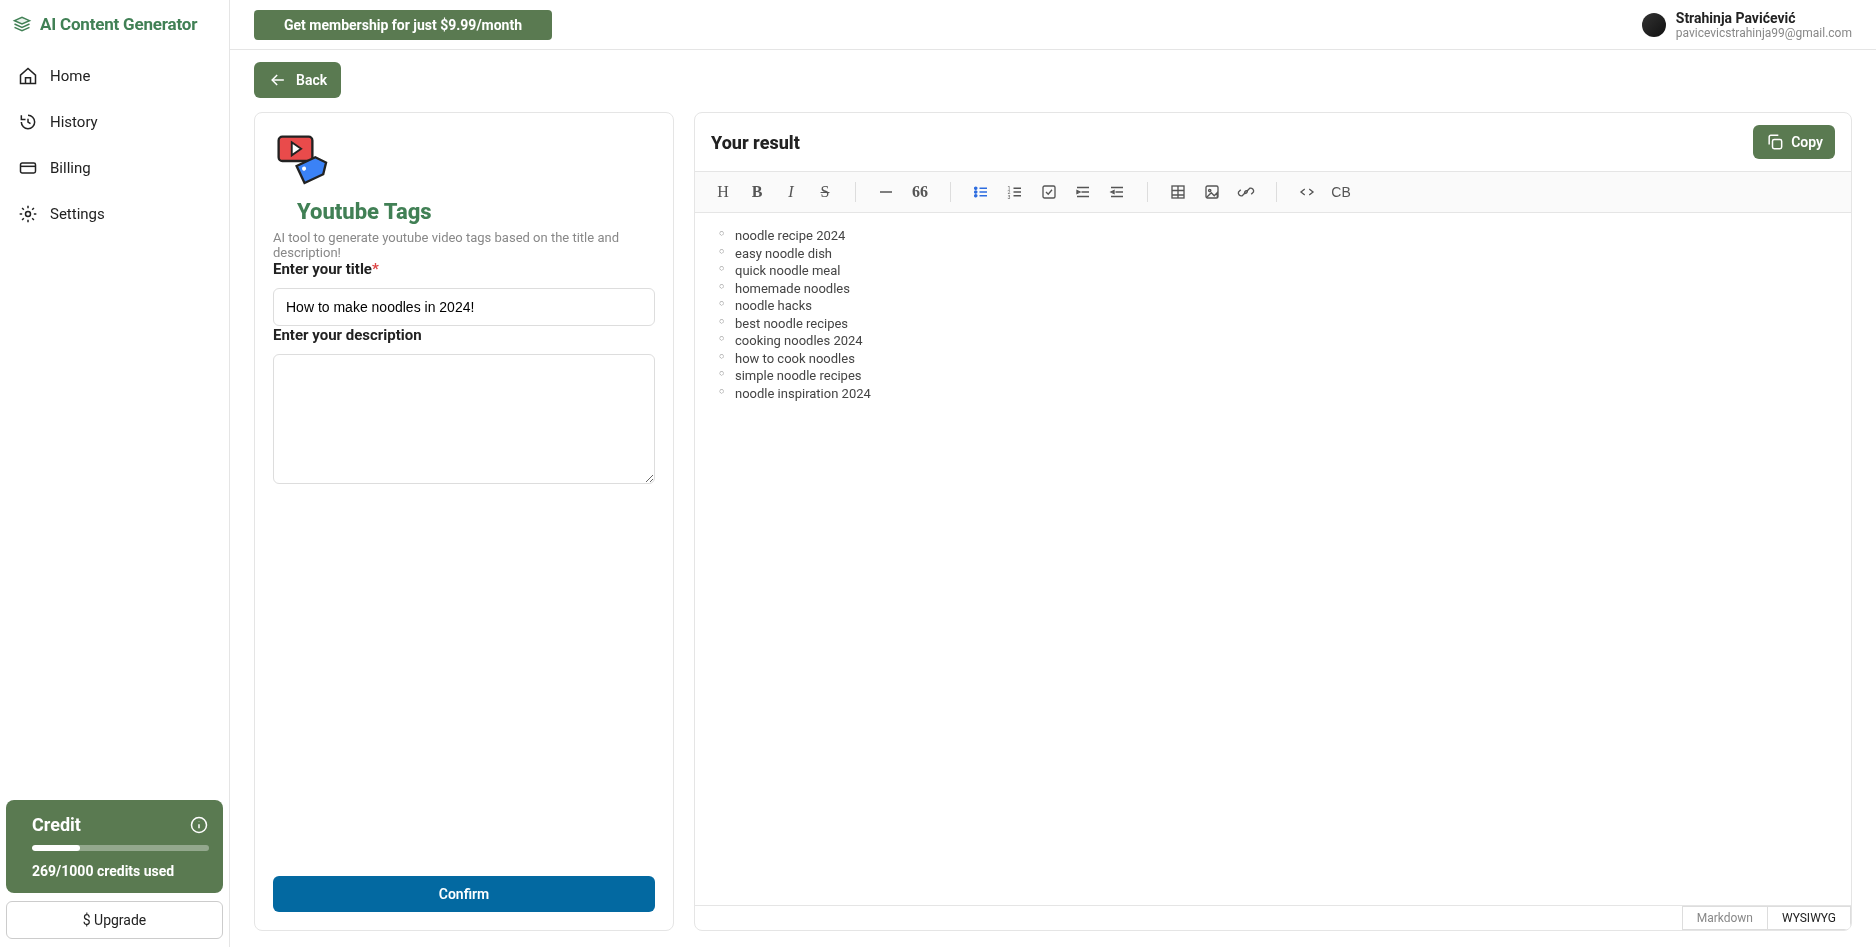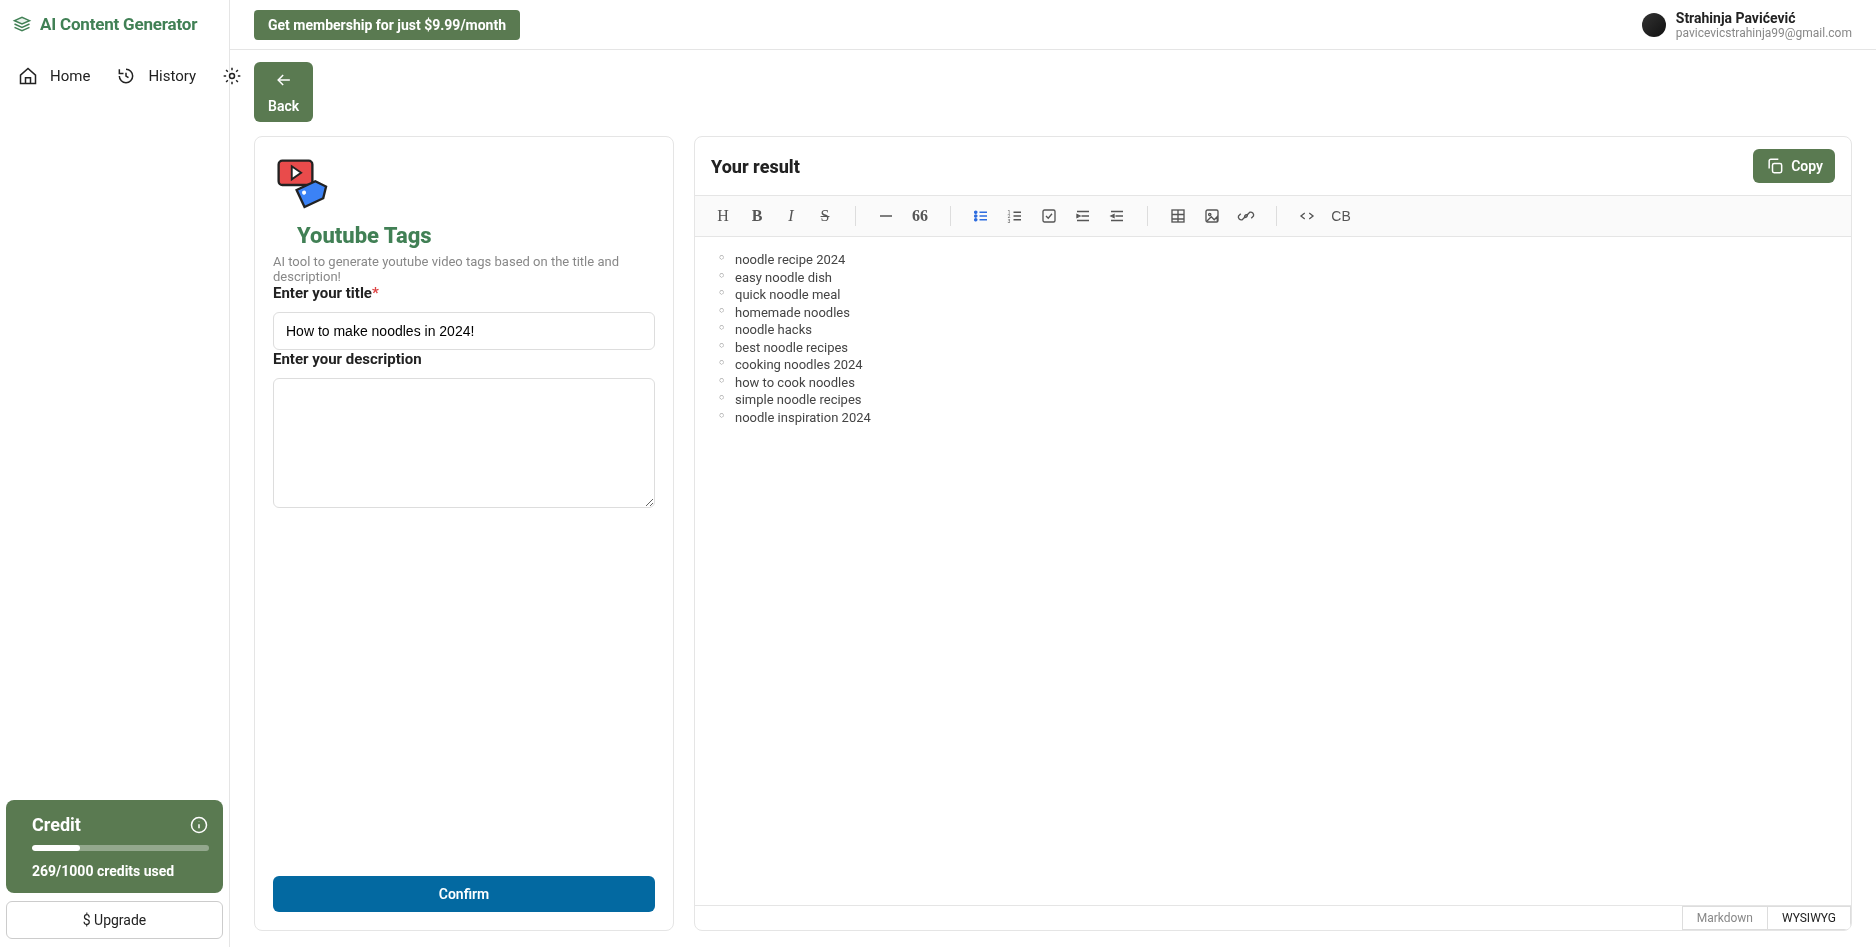--- a/index.html
+++ b/index.html
@@ -1,39 +1,39 @@
 <!DOCTYPE html>
 <html><head>
 <meta charset="utf-8">
 <style>
 * { box-sizing: border-box; margin: 0; padding: 0; }
 body { font-family: -apple-system, BlinkMacSystemFont, 'Segoe UI', Roboto, sans-serif; background: #fff; color: #222; width: 1876px; height: 947px; overflow: hidden; }
 .app { display: flex; height: 100%; }
 .sidebar { width: 230px; border-right: 1px solid #e5e5e5; display: flex; flex-direction: column; padding: 8px 6px; }
 .logo-row { display: flex; align-items: center; gap: 8px; padding: 6px 6px 14px 6px; }
 .logo-txt { font-weight: 700; color: #418055; font-size: 17px; letter-spacing: -0.2px; }
-.nav { margin-top: 6px; display: flex; flex-direction: row; gap: 2px; }
+.nav { margin-top: 6px; display: flex; flex-direction: column; gap: 2px; }
 .nav-item { display: flex; align-items: center; gap: 12px; padding: 12px 12px; border-radius: 6px; cursor: pointer; font-size: 15px; color: #222; }
 .icon { width: 20px; height: 20px; display: inline-flex; align-items: center; justify-content: center; }
 .icon svg { width: 20px; height: 20px; stroke: #222; stroke-width: 1.8; fill: none; }
 .credit-box { margin-top: auto; background: #5a7a51; border-radius: 8px; padding: 14px 14px 14px 26px; color: #fff; }
 .credit-head { display: flex; justify-content: space-between; align-items: center; font-weight: 700; font-size: 18px; }
 .credit-bar { margin-top: 10px; height: 6px; background: rgba(255,255,255,0.35); border-radius: 4px; overflow: hidden; }
 .credit-bar-fill { height: 100%; background: #fff; border-radius: 4px; }
 .credit-text { margin-top: 12px; font-weight: 700; font-size: 14px; }
 .upgrade-btn { margin-top: 8px; border: 1px solid #ccc; background: #fff; border-radius: 6px; padding: 10px; text-align: center; cursor: pointer; font-size: 14px; color: #222; }
 .main { flex: 1; display: flex; flex-direction: column; }
 .topbar { height: 50px; border-bottom: 1px solid #e5e5e5; display: flex; align-items: center; padding: 0 24px 0 24px; }
-.membership-btn { background: #5a7a51; color: #fff; padding: 7px 14px; border-radius: 4px; font-weight: 700; font-size: 14px; cursor: pointer; }
+.membership-btn { background: #5a7a51; color: #fff; padding: 7px 30px; border-radius: 4px; font-weight: 700; font-size: 14px; cursor: pointer; }
 .user-block { margin-left: auto; display: flex; align-items: center; gap: 10px; }
 .avatar { width: 24px; height: 24px; border-radius: 50%; background: linear-gradient(135deg, #333, #111); overflow: hidden; }
 .user-name { font-weight: 700; font-size: 14px; }
 .user-email { font-size: 12px; color: #888; }
 .workspace { flex: 1; padding: 12px 24px 16px 24px; display: flex; flex-direction: column; }
-.back-btn { display: inline-flex; align-items: center; gap: 8px; background: #5a7a51; color: #fff; padding: 8px 14px; border-radius: 6px; font-weight: 600; font-size: 14px; cursor: pointer; align-self: flex-start; flex-direction: column; }
+.back-btn { display: inline-flex; align-items: center; gap: 8px; background: #5a7a51; color: #fff; padding: 8px 14px; border-radius: 6px; font-weight: 600; font-size: 14px; cursor: pointer; align-self: flex-start; }
 .panels { margin-top: 14px; display: flex; gap: 20px; flex: 1; }
 .panel-left { width: 420px; border: 1px solid #e5e5e5; border-radius: 8px; padding: 18px; display: flex; flex-direction: column; }
 .tool-icon { width: 60px; height: 60px; }
 .tool-title { color: #418055; font-weight: 800; font-size: 22px; margin-top: 8px; margin-left: 24px; }
 .tool-desc { color: #888; font-size: 13px; margin-top: 6px; }
 .field-label { font-weight: 700; font-size: 15px; }
 .req { color: #d44; }
 .text-input { width: 100%; border: 1px solid #ddd; border-radius: 6px; padding: 10px 12px; font-size: 14px; margin-top: 10px; }
 .textarea { width: 100%; border: 1px solid #ddd; border-radius: 6px; padding: 10px 12px; font-size: 14px; margin-top: 10px; height: 130px; resize: both; }
 .confirm-btn { margin-top: auto; background: #0369a1; color: #fff; text-align: center; padding: 10px; border-radius: 6px; font-weight: 600; cursor: pointer; font-size: 14px; }
@@ -88,20 +88,29 @@
               <path d="M4 12 A8 8 0 1 0 12 4"></path>
               <path d="M4 4 V9 H9"></path>
               <path d="M12 8 V12 L15 14"></path>
             </svg>
           </span>
         <span>History</span>
       </div>
       <div class="nav-item">
         <span class="icon">
             <svg viewBox="0 0 24 24">
+              <rect x="3" y="6" width="18" height="12" rx="2"></rect>
+              <path d="M3 10 H21"></path>
+            </svg>
+          </span>
+        <span>Billing</span>
+      </div>
+      <div class="nav-item">
+        <span class="icon">
+            <svg viewBox="0 0 24 24">
               <circle cx="12" cy="12" r="3"></circle>
               <path d="M12 2 V5 M12 19 V22 M4.9 4.9 L7 7 M17 17 L19.1 19.1 M2 12 H5 M19 12 H22 M4.9 19.1 L7 17 M17 7 L19.1 4.9"></path>
             </svg>
           </span>
         <span>Settings</span>
       </div>
     </nav>
     <div class="credit-box">
       <div class="credit-head">
         <span>Credit</span>

